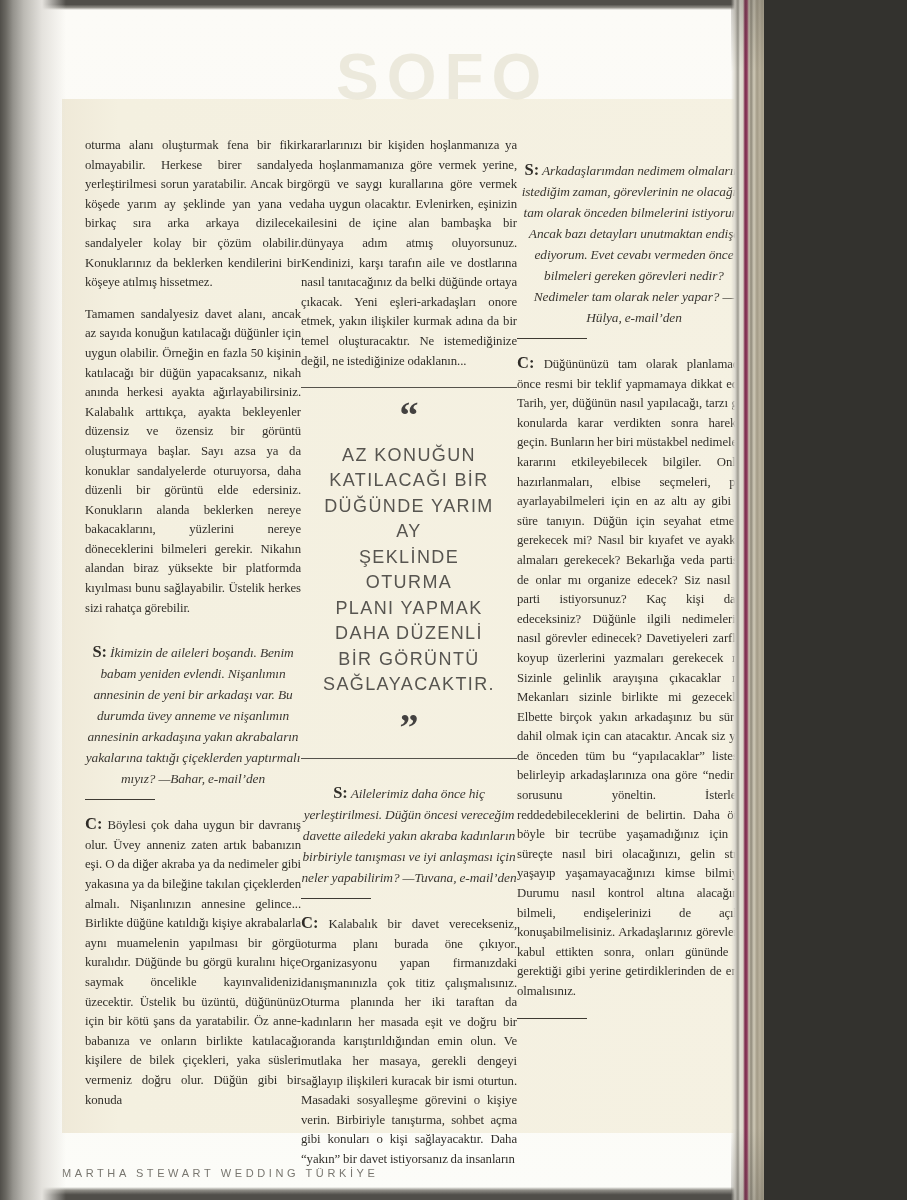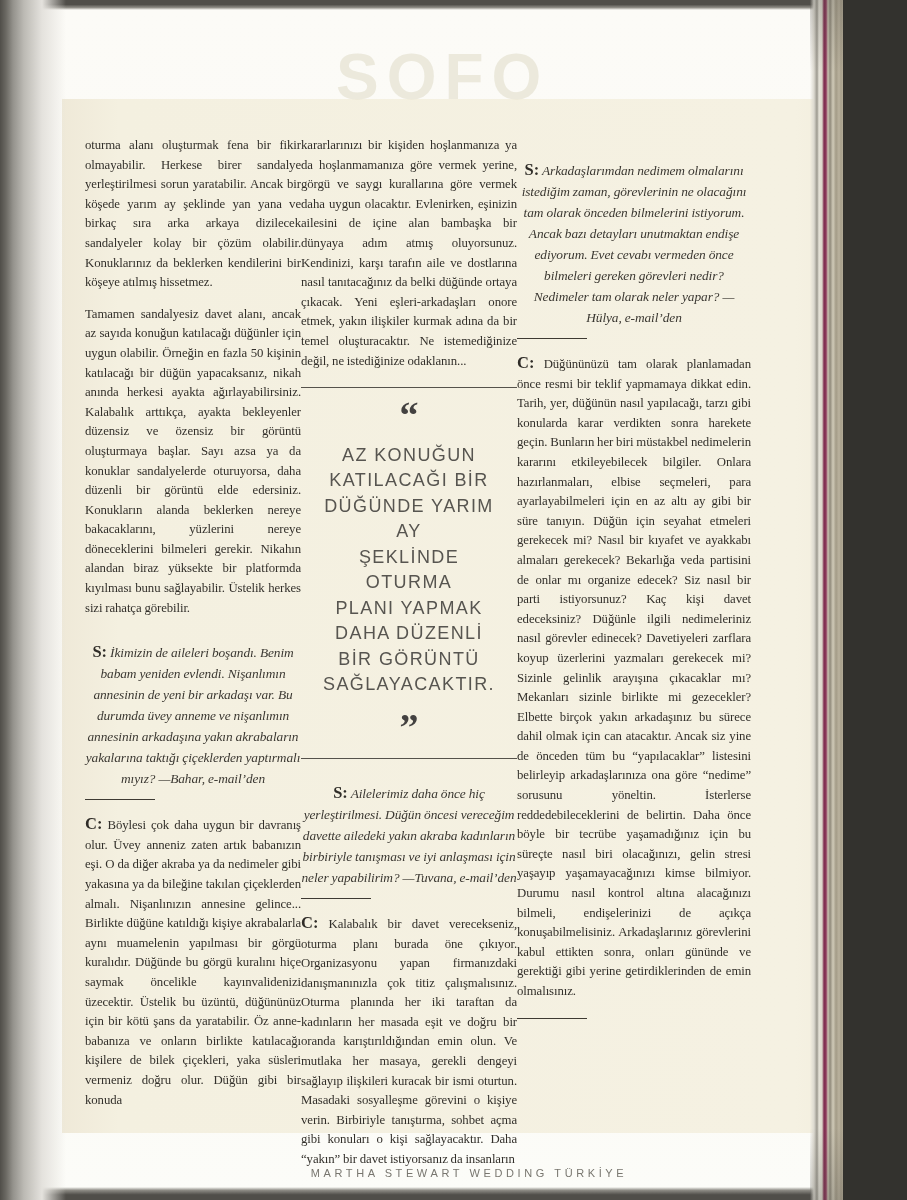--- a/index.html
+++ b/index.html
@@ -1,18 +1,18 @@
 <!DOCTYPE html>
 <html lang="tr"><head>
 <meta charset="utf-8">
 <style>
   html,body{margin:0;padding:0;background:#33322e;}
-  .scan{position:relative;width:831px;height:1200px;overflow:hidden;
+  .scan{position:relative;width:764px;height:1200px;overflow:hidden;
         background:linear-gradient(180deg,#fcfbf7 0%,#fbfaf5 60%,#fcfcf8 100%);
-        font-family:"Liberation Serif",serif;color:#33302b;padding-left:12px;}
+        font-family:"Liberation Serif",serif;color:#33302b;}
   
   .page-cream{position:absolute;left:62px;top:99px;width:814px;height:1034px;
         background:linear-gradient(90deg,#efe9d8 0%,#f4f0e0 7%,#f5f1e2 90%,#f0ebda 100%);}
   
   .edge-top{position:absolute;top:0;left:0;right:0;height:10px;
         background:linear-gradient(180deg,#504e49 0%,#504e49 45%,#8d8b84 75%,rgba(252,251,247,0) 100%);}
   .edge-bottom{position:absolute;bottom:0;left:0;right:0;height:13px;
         background:linear-gradient(0deg,#504e49 0%,#504e49 40%,#8d8b84 75%,rgba(252,251,247,0) 100%);}
   .edge-left{position:absolute;top:0;left:0;width:66px;height:1200px;
         background:linear-gradient(90deg,#504e49 0px,#6b6963 6px,#94928c 13px,#bcbab4 24px,#e4e2dd 42px,rgba(252,251,247,0) 66px);}
@@ -38,21 +38,21 @@
   .rule{width:70px;border-top:1.6px solid #3e3a33;margin:10px 0 14px;}
   .rule.end{margin-top:16px;}
   
   .pullquote{margin:16px 0 10px;border-top:1.2px solid #55524b;border-bottom:1.2px solid #55524b;
         padding:12px 4px 16px;text-align:center;}
   .pq-mark{font-family:"Liberation Serif",serif;font-weight:bold;font-size:38px;line-height:.8;
         color:#434140;}
   .pq-text{font-family:"Liberation Sans",sans-serif;font-size:18px;line-height:25.5px;
         letter-spacing:1.4px;color:#575550;white-space:pre-line;margin:12px 8px 14px;}
   
-  .footer{position:absolute;left:62px;width:814px;top:1167px;text-align:center;
+  .footer{position:absolute;left:62px;width:814px;top:1167px;
         font-family:"Liberation Sans",sans-serif;font-size:11px;letter-spacing:3.6px;
         color:#78766f;}
 </style>
 </head>
 <body>
 
 <div class="scan">
   <div class="page-cream"></div>
   <div class="ghost">SOFO</div>
 

